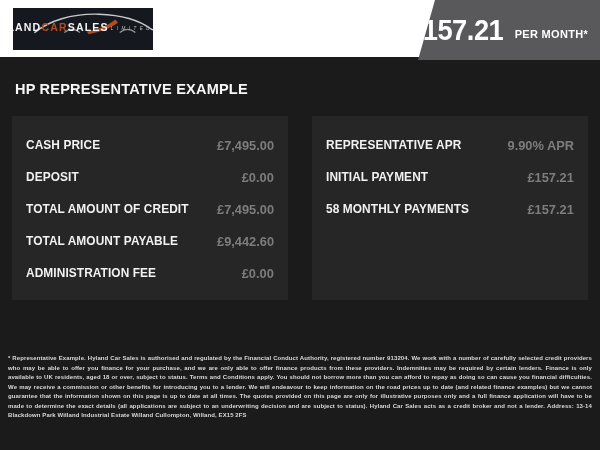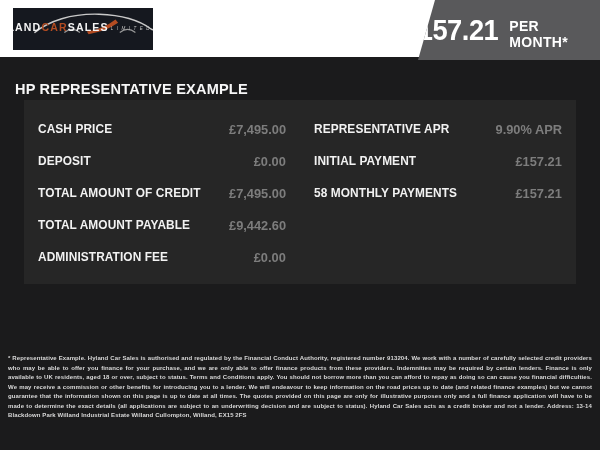--- a/index.html
+++ b/index.html
@@ -38,35 +38,35 @@
     background:#59595b;
     clip-path:polygon(35px 0, 100% 0, 100% 100%, 18px 100%);
     display:flex; align-items:center; justify-content:flex-end;
     padding-right:12px; z-index:3;
   }
   .price-amount {
     color:#ffffff; font-weight:bold; font-size:29px; letter-spacing:-0.5px;
     transform:scaleX(0.94);
   }
   .price-suffix {
-    color:#ffffff; font-weight:bold; font-size:14px; letter-spacing:0.3px;
+    color:#ffffff; font-weight:bold; font-size:11px; letter-spacing:0.3px;
     margin-left:8px; margin-top:7px;
   }
 
   
   .main-title {
     position:absolute; top:80px; left:15px;
     color:#f7f7f7; font-weight:bold; font-size:15px; letter-spacing:0.2px;
     transform:scaleX(0.97); transform-origin:left center;
   }
 
   
   .panels {
-    position:absolute; top:100px; left:12px; width:576px;
-    display:flex; justify-content:center;
+    position:absolute; top:116px; left:12px; width:576px;
+    display:flex; justify-content:space-between;
   }
   .panel {
     width:276px; background:#262626; padding:13px 0 11px 0;
   }
   .finance-row {
     height:32px; display:flex; align-items:center;
     justify-content:space-between; padding:0 14px;
   }
   .finance-label {
     color:#f2f2f2; font-weight:bold; font-size:12.5px; letter-spacing:0.1px;

